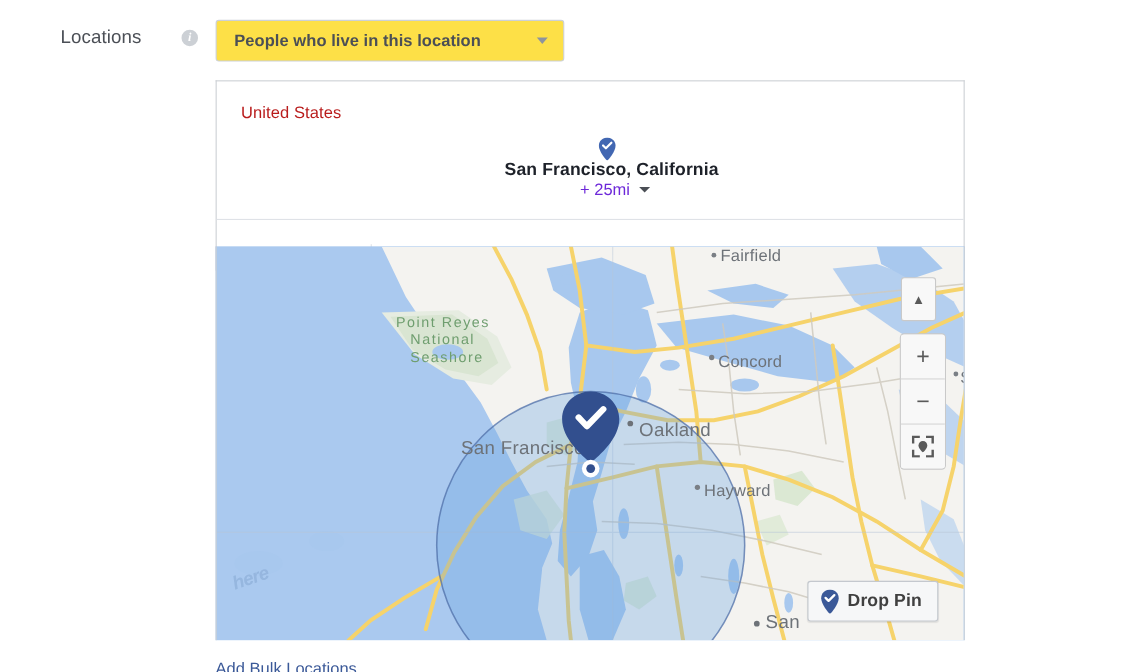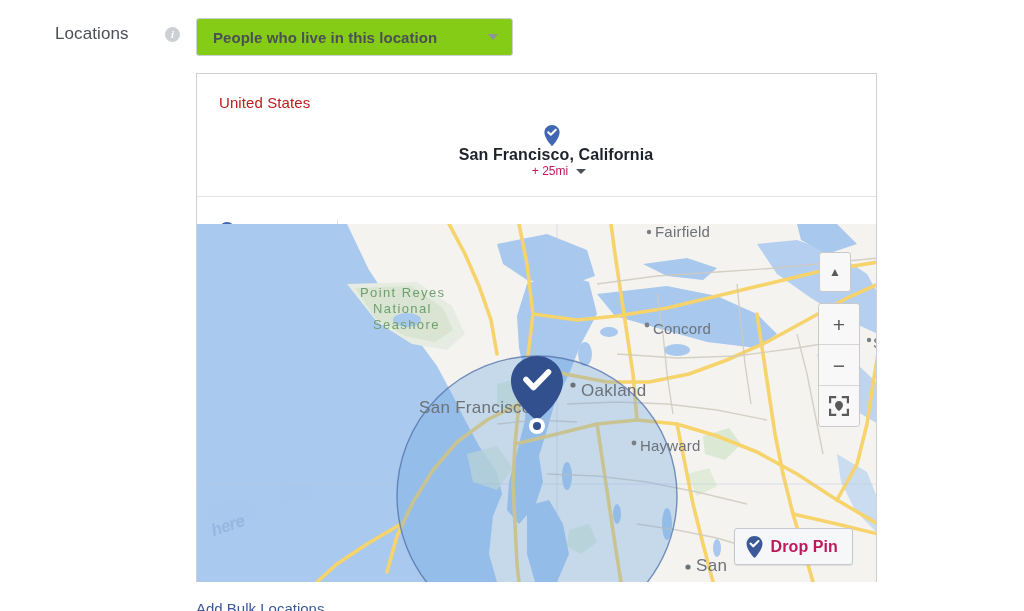--- a/index.html
+++ b/index.html
@@ -47,21 +47,21 @@
     line-height: 15px;
     text-align: center;
     font-weight: 700;
   }
   .audience-dropdown {
     position: absolute;
     left: 196px;
     top: 18px;
     height: 38px;
     box-sizing: border-box;
-    background: #84cc16;
+    background: #fde047;
     border: 1px solid #ccd0d5;
     border-radius: 3px;
     padding: 0 14px 0 16px;
     display: flex;
     align-items: center;
     cursor: pointer;
     gap: 40px;
   }
   .audience-dropdown .ad-text {
     font-size: 15px;
@@ -110,22 +110,22 @@
     margin-left: 9px;
     letter-spacing: .1px;
   }
   .radius-chip {
     display: flex;
     align-items: center;
     margin-left: 15px;
     cursor: pointer;
   }
   .radius-chip .radius-text {
-    font-size: 12px;
-    color: #be185d;
+    font-size: 15px;
+    color: #6d28d9;
   }
   .radius-chip .caret {
     margin-left: 8px;
     border-top-color: #4b4f56;
     border-left-width: 5px;
     border-right-width: 5px;
     border-top-width: 5.5px;
   }
 
   
@@ -264,21 +264,21 @@
     border-radius: 3px;
     display: flex;
     align-items: center;
     padding: 0 14px 0 11px;
     cursor: pointer;
     box-shadow: 0 1px 1px rgba(0,0,0,.08);
   }
   .drop-pin-btn .dp-text {
     font-size: 16px;
     font-weight: bold;
-    color: #be185d;
+    color: #404040;
     margin-left: 8px;
     letter-spacing: .1px;
   }
 
   .here-mark {
     position: absolute;
     left: 14px;
     bottom: 46px;
     font-size: 17px;
     color: #93b4dd;

